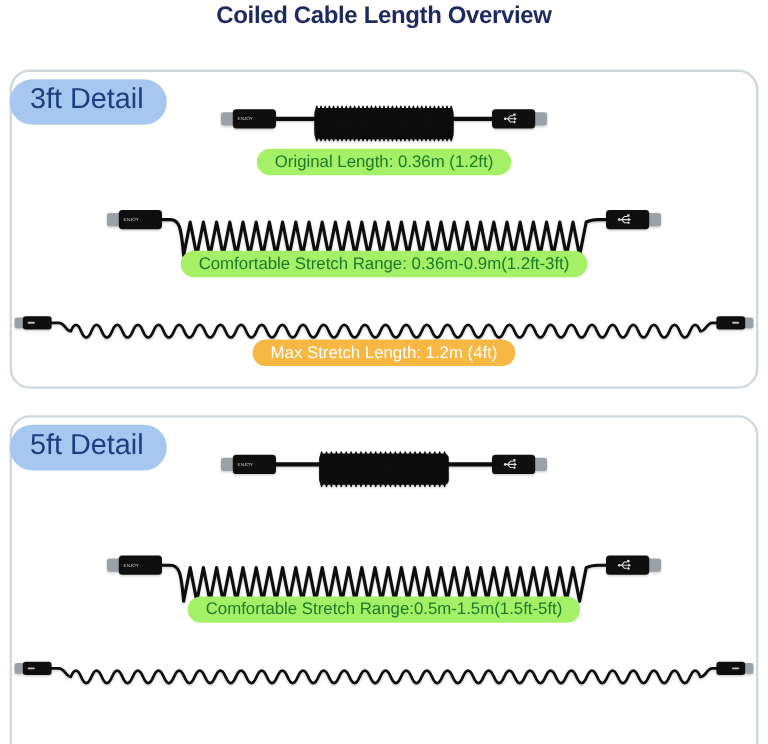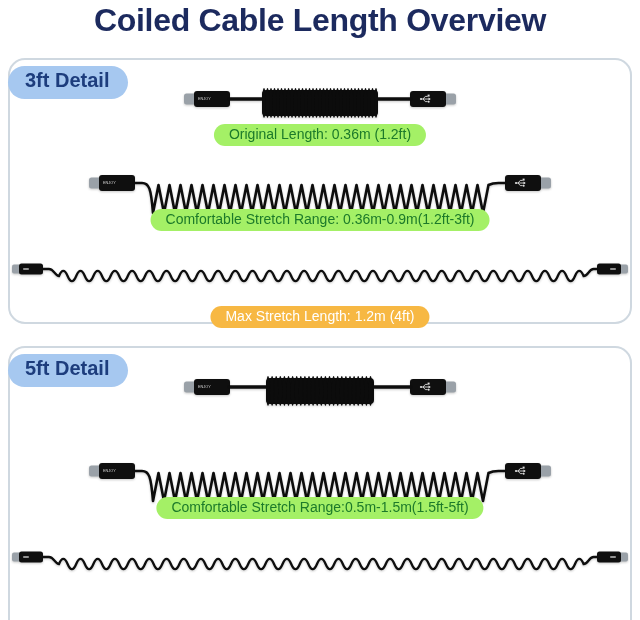--- a/index.html
+++ b/index.html
@@ -1,26 +1,26 @@
 <!DOCTYPE html>
 <html style="--navy: #1c2a5e; --navy2: #1d3d7d; --badge: #a6c8f0; --green: #a4f066; --greentext: #1c7a2a; --orange: #f7b843;"><head>
 <meta charset="utf-8">
 <style>
 html,body{margin:0;padding:0;}
 body{width:640px;height:620px;background:#ffffff;font-family:"Liberation Sans",sans-serif;position:relative;overflow:hidden;}
-.title{position:absolute;top:2px;left:0;width:100%;text-align:center;font-size:32px;font-weight:bold;color:var(--navy);letter-spacing:-0.3px;margin:0;}
+.title{position:absolute;top:2px;left:0;width:100%;text-align:center;font-size:20px;font-weight:bold;color:var(--navy);letter-spacing:-0.3px;margin:0;}
 .panel{position:absolute;left:8px;width:624px;border:2px solid #cfd8e0;border-radius:17px;background:#fff;box-sizing:border-box;}
 #panel1{top:58px;height:266px;}
 #panel2{top:346px;height:348px;}
-.badge{position:absolute;left:-2px;top:6px;background:var(--badge);color:var(--navy2);font-size:20px;font-weight:bold;padding:3px 19px 7px 17px;border-radius:20px;}
+.badge{position:absolute;left:-2px;top:6px;background:var(--badge);color:var(--navy2);font-size:24px;font-weight:normal;padding:3px 19px 7px 17px;border-radius:20px;}
 .cable{position:absolute;left:50%;transform:translateX(-50%);filter:drop-shadow(0 1.5px 1px rgba(0,0,0,0.22));}
 .pill{position:absolute;left:50%;transform:translateX(-50%);font-size:14px;padding:2px 15px 4px;border-radius:15px;white-space:nowrap;}
 .pill.green{background:var(--green);color:var(--greentext);}
 .pill.orange{background:var(--orange);color:#ffffff;}
-.c1{top:24px;} .p1{top:64px;} .c2{top:112px;} .p2{top:149px;} .c3{top:201px;} .p3{top:246px;}
+.c1{top:24px;} .p1{top:64px;} .c2{top:112px;} .p2{top:149px;} .c3{top:201px;} .p3{top:223px;}
 </style>
 </head>
 <body>
 
 <h1 class="title">Coiled Cable Length Overview</h1>
 
 <section class="panel" id="panel1">
   <div class="badge">3ft Detail</div>
   <svg class="cable c1" width="272" height="36">
       <rect x="0" y="9.5" width="13" height="11" rx="2.5" fill="#9aa1a8"></rect>

